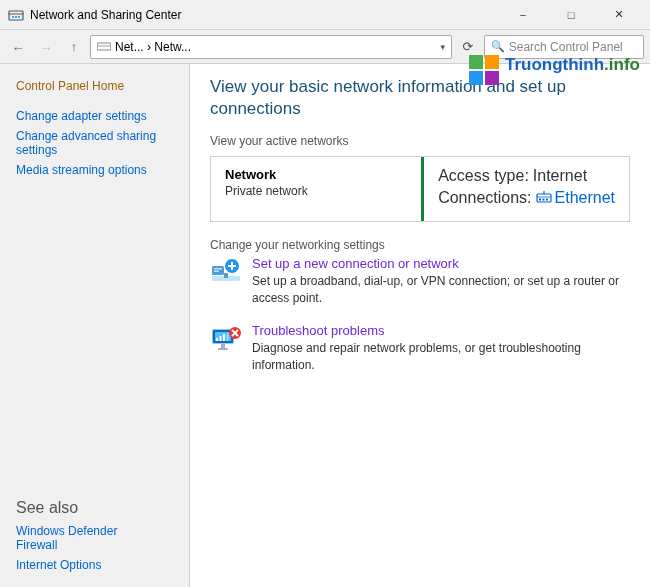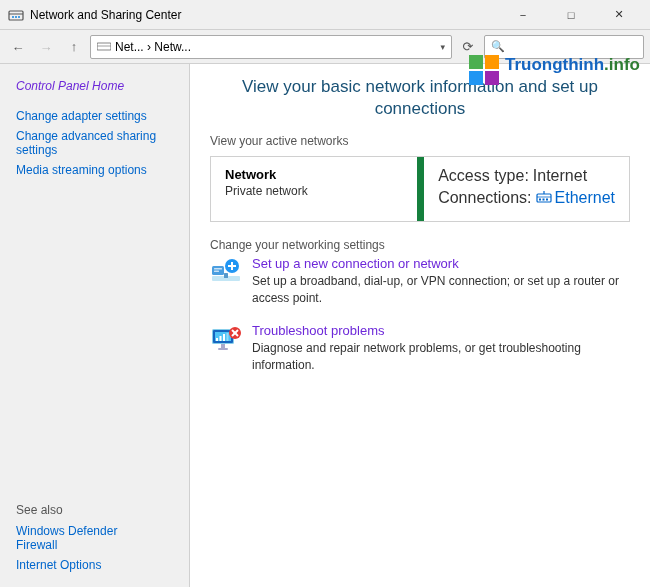--- a/index.html
+++ b/index.html
@@ -172,58 +172,57 @@
       display: block;
       padding: 3px 16px;
       color: #0066cc;
       font-size: 12px;
       cursor: pointer;
     }
     .sidebar-divider { height: 10px; }
     .see-also {
       margin-top: auto;
       padding: 10px 16px 4px 16px;
-      font-size: 12px;
+      font-size: 16px;
       color: #555;
     }
 
     
     .content {
       flex: 1;
       background: #fff;
       padding: 12px 20px;
       overflow-y: auto;
     }
 
     .page-title {
       font-size: 17px;
       font-weight: 300;
       color: #1a5276;
       margin-bottom: 14px;
       line-height: 1.3;
-      text-align: center;
     }
 
     
     .section-label {
       font-size: 12px;
       color: #555;
       margin-bottom: 8px;
     }
 
     .network-info-box {
       border: 1px solid #d0d0d0;
       background: #fff;
       margin-bottom: 16px;
       display: flex;
     }
     .network-left {
       flex: 1;
       padding: 10px 14px;
-      border-right: 7px solid #15803d;
+      border-right: 3px solid #15803d;
     }
     .network-name {
       font-weight: bold;
       font-size: 13px;
       color: #000;
       margin-bottom: 2px;
     }
     .network-type {
       font-size: 12px;
       color: #333;
@@ -319,27 +318,28 @@
         <rect x="0" y="3" width="14" height="7" rx="1" fill="none" stroke="#888" stroke-width="1.2"></rect>
         <line x1="0" y1="6" x2="14" y2="6" stroke="#888" stroke-width="0.8"></line>
       </svg>
     </span>
     <span class="address-path">Net... › Netw...</span>
     <span class="address-dropdown">▾</span>
   </div>
   <button class="refresh-btn">⟳</button>
   <div class="search-box">
     <span class="search-icon">🔍</span>
+    <span class="search-text">Search Control Panel</span>
   </div>
 </div>
 
 <div class="main-layout">
 
   <div class="sidebar">
-    <span class="sidebar-link" style="color:#6d28d9;text-decoration:none;cursor:default;font-style:italic;">Control Panel Home</span>
+    <span class="sidebar-link" style="color:#a16207;text-decoration:none;cursor:default;">Control Panel Home</span>
     <div class="sidebar-divider"></div>
     <span class="sidebar-link active">Change adapter settings</span>
     <span class="sidebar-normal">Change advanced sharing settings</span>
     <span class="sidebar-normal">Media streaming options</span>
 
     <div style="margin-top: auto; padding: 10px 16px 0 16px;">
       <div class="see-also" style="padding:0 0 4px 0;">See also</div>
       <span class="sidebar-link" style="padding-left:0;">Windows Defender Firewall</span>
       <span class="sidebar-link" style="padding-left:0;">Internet Options</span>
     </div>

